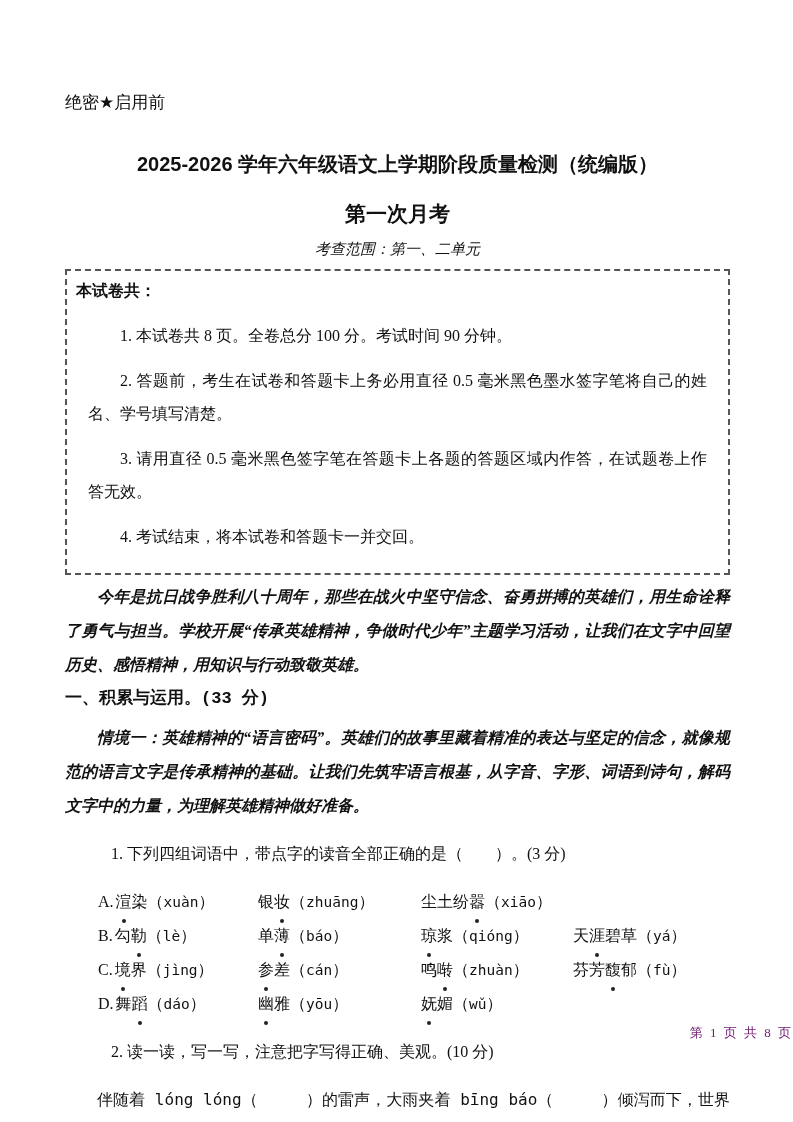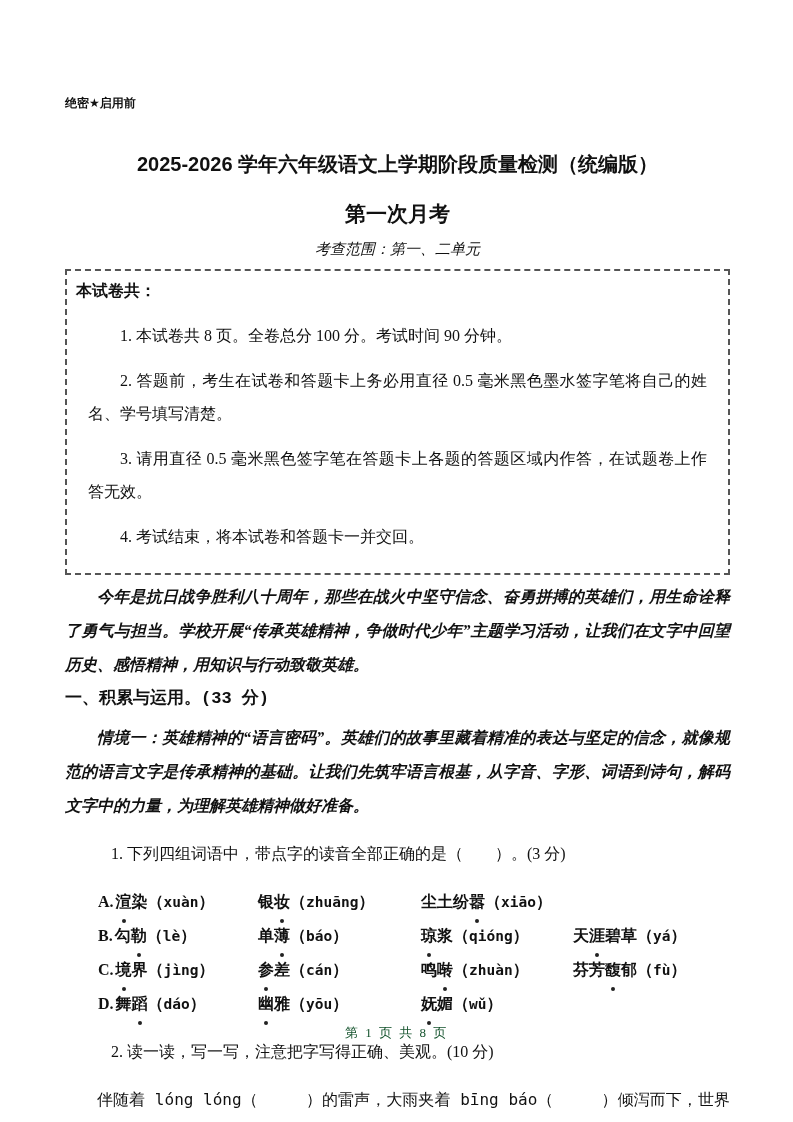--- a/index.html
+++ b/index.html
@@ -8,21 +8,21 @@
     width:793px;height:1122px;
     margin:0 auto;
     background:#ffffff;
     box-sizing:border-box;
     padding:92px 63px 0 65px;
     color:#111;
     overflow:hidden;
   }
   .classification{
     font-family:"Liberation Sans","DejaVu Sans",sans-serif;
-    font-weight:700;font-size:12px;line-height:22px;
+    font-weight:400;font-size:17px;line-height:22px;
   }
   .paper-title{
     font-family:"Liberation Sans","DejaVu Sans",sans-serif;
     font-weight:700;font-size:20px;text-align:center;
     margin:37px 0 0 0;line-height:26px;
   }
   .exam-name{
     font-family:"Liberation Sans","DejaVu Sans",sans-serif;
     font-weight:700;font-size:21px;text-align:center;
     margin:24px 0 0 0;line-height:26px;
@@ -57,21 +57,20 @@
     font-weight:700;font-size:17px;line-height:34px;margin:0 0 0 0;
   }
   .stem{
     font-family:"Liberation Serif","DejaVu Serif",serif;
     font-size:16px;line-height:34px;margin:14px;text-indent:2em;
   }
   .options{
     margin:5px 0 0 33px;
     font-family:"Liberation Serif","DejaVu Serif",serif;
     font-size:16px;
-    font-weight:bold;
   }
   .opt-row{
     display:grid;
     grid-template-columns:160px 163px 152px auto;
     line-height:34px;
   }
   .opt-label{margin-right:2px;}
   .py{
     font-family:"DejaVu Sans Mono","Liberation Mono",monospace;
     font-size:14.5px;
@@ -82,23 +81,23 @@
     width:4px;height:4px;border-radius:50%;background:#222;
     transform:translateX(-50%);
   }
   .passage{
     font-family:"DejaVu Sans Mono","Liberation Serif","DejaVu Serif",serif;
     font-size:16px;line-height:34px;margin:0;
     text-indent:2em;text-align:justify;
   }
   .page-footer{
     position:absolute;left:0;right:0;top:1024px;
-    text-align:center;
+    text-align:right;
     font-family:"Liberation Serif","DejaVu Serif",serif;
-    font-size:13px;color:#14532d;letter-spacing:2px;
+    font-size:13px;color:#701a75;letter-spacing:2px;
   }
 </style>
 </head>
 <body>
 
 <div class="page">
 
   <div class="classification">绝密★启用前</div>
 
   <div class="paper-title">2025-2026 学年六年级语文上学期阶段质量检测（统编版）</div>

